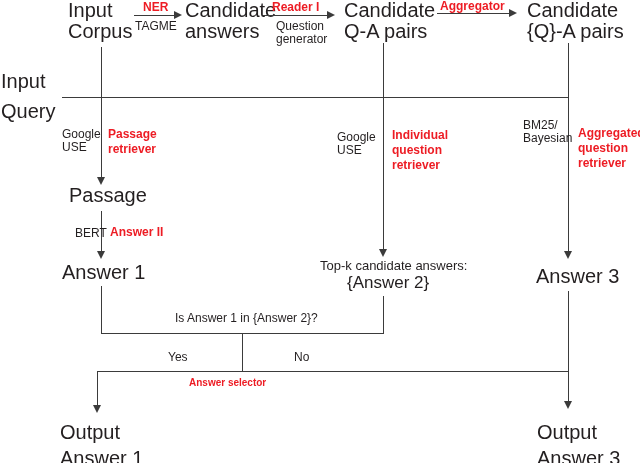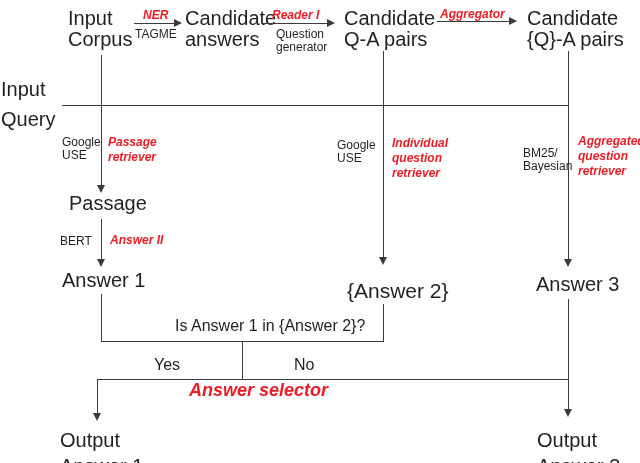--- a/index.html
+++ b/index.html
@@ -6,28 +6,28 @@
     --text:#231f20;
     --accent-red:#ed1c24;
     --line:#3b3b3b;
     --background:#ffffff;
   }
   html,body{margin:0;padding:0;background:var(--background);}
   .fig{
     position:relative;width:640px;height:463px;background:var(--background);
     font-family:"Liberation Sans",sans-serif;color:var(--text);overflow:hidden;
   }
-  .fig *{position:absolute;box-sizing:border-box;margin-top:8px;}
+  .fig *{position:absolute;box-sizing:border-box;}
   .pre{white-space:pre-line;}
   .node{font-size:20px;line-height:21px;color:var(--text);}
   .small{font-size:12px;line-height:13px;color:var(--text);}
-  .red{font-size:12px;line-height:15px;color:var(--accent-red);font-style:italic;font-weight:700;}
+  .red{font-size:12px;line-height:15px;color:var(--accent-red);font-weight:700;}
   .caption{font-size:13px;line-height:14px;color:var(--text);}
-  .mid-node{font-size:21px;line-height:19px;color:var(--text);}
-  .q{font-size:16px;line-height:14px;color:var(--text);}
+  .mid-node{font-size:17px;line-height:19px;color:var(--text);}
+  .q{font-size:12px;line-height:14px;color:var(--text);}
   .hline{height:1px;background:var(--line);}
   .vline{width:1px;background:var(--line);}
   .arrow-down{width:0;height:0;border-left:4px solid transparent;border-right:4px solid transparent;border-top:8px solid var(--line);}
   .arrow-right{width:0;height:0;border-top:4px solid transparent;border-bottom:4px solid transparent;border-left:8px solid var(--line);}
 </style>
 </head>
 <body>
 
 <div class="fig">
 
@@ -65,51 +65,52 @@
   <div class="vline" style="left:101px;top:47px;height:131px"></div>
   <div class="arrow-down" style="left:97px;top:177px"></div>
   <div class="small pre" style="left:62px;top:128px">Google
 USE</div>
   <div class="red pre" style="left:108px;top:127px">Passage
 retriever</div>
   <div class="node" style="left:69px;top:185px">Passage</div>
 
   <div class="vline" style="left:101px;top:211px;height:41px"></div>
   <div class="arrow-down" style="left:97px;top:251px"></div>
-  <div class="small" style="left:60px;top:227px">BERT</div>
+  <div class="small" style="left:75px;top:227px">BERT</div>
   <div class="red" style="left:110px;top:225px">Answer II</div>
   <div class="node" style="left:62px;top:262px">Answer 1</div>
 
   <div class="vline" style="left:383px;top:43px;height:207px"></div>
   <div class="arrow-down" style="left:379px;top:249px"></div>
   <div class="small pre" style="left:337px;top:131px">Google
 USE</div>
   <div class="red pre" style="left:392px;top:128px">Individual
 question
 retriever</div>
+  <div class="caption" style="left:320px;top:259px">Top-k candidate answers:</div>
   <div class="mid-node" style="left:347px;top:273px">{Answer 2}</div>
 
   <div class="vline" style="left:568px;top:43px;height:209px"></div>
   <div class="arrow-down" style="left:564px;top:251px"></div>
-  <div class="small pre" style="left:523px;top:139px">BM25/
+  <div class="small pre" style="left:523px;top:119px">BM25/
 Bayesian</div>
   <div class="red pre" style="left:578px;top:126px">Aggregated
 question
 retriever</div>
   <div class="node" style="left:536px;top:266px">Answer 3</div>
 
   <div class="vline" style="left:101px;top:286px;height:47px"></div>
   <div class="vline" style="left:383px;top:296px;height:38px"></div>
   <div class="hline" style="left:101px;top:333px;width:283px"></div>
   <div class="q" style="left:175px;top:311px">Is Answer 1 in {Answer 2}?</div>
   <div class="vline" style="left:242px;top:333px;height:38px"></div>
   <div class="hline" style="left:97px;top:371px;width:472px"></div>
-  <div class="q" style="left:154px;top:350px">Yes</div>
+  <div class="q" style="left:168px;top:350px">Yes</div>
   <div class="q" style="left:294px;top:350px">No</div>
-  <div class="red" style="left:189px;top:375px;font-size:18px">Answer selector</div>
+  <div class="red" style="left:189px;top:375px;font-size:10px">Answer selector</div>
 
   <div class="vline" style="left:97px;top:371px;height:35px"></div>
   <div class="arrow-down" style="left:93px;top:405px"></div>
   <div class="node pre" style="left:60px;top:419px;line-height:26px">Output
 Answer 1</div>
 
   <div class="vline" style="left:568px;top:291px;height:111px"></div>
   <div class="arrow-down" style="left:564px;top:401px"></div>
   <div class="node pre" style="left:537px;top:419px;line-height:26px">Output
 Answer 3</div>

